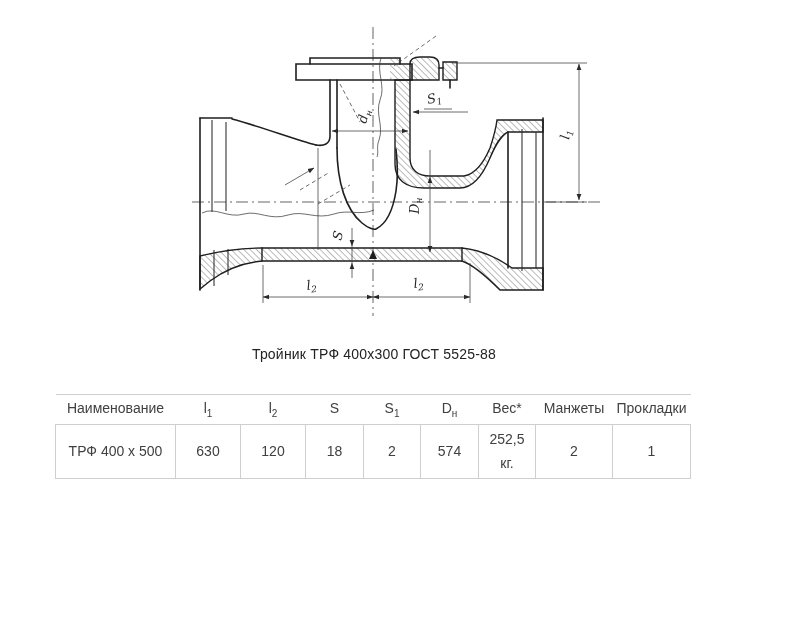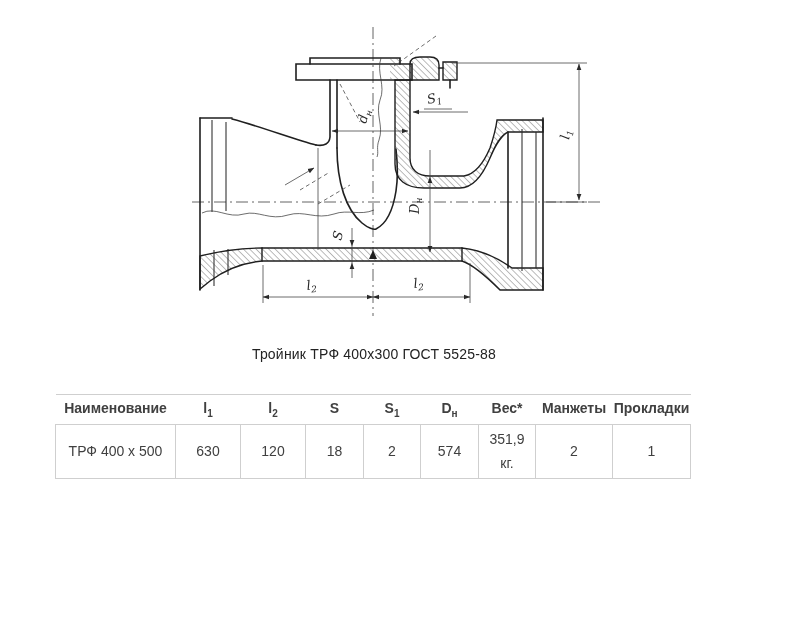--- a/index.html
+++ b/index.html
@@ -4,21 +4,21 @@
 <style>
   html,body{margin:0;padding:0;background:#fff;}
   .stage{position:relative;width:800px;height:623px;background:#ffffff;overflow:hidden;
          font-family:"Liberation Sans",sans-serif;}
   .drawing{position:absolute;left:0;top:0;}
   .title{position:absolute;left:0;top:346px;width:748px;text-align:center;
          font-size:14px;color:#222;letter-spacing:0.2px;}
   .spec-table{position:absolute;left:55px;top:394px;width:635px;border-collapse:collapse;
          table-layout:fixed;font-size:14px;color:#404040;}
   .spec-table thead th{border-top:1px solid #cfcfcf;border-bottom:1px solid #cfcfcf;
-         font-weight:bold;height:29px;text-align:center;padding:0;}
+         font-weight:normal;height:29px;text-align:center;padding:0;}
   .spec-table tbody td{border:1px solid #cfcfcf;height:53px;text-align:center;
          vertical-align:middle;padding:0 4px;line-height:1.65;}
   .spec-table sub{font-size:10px;}
   
   .thick{stroke:#1f1f1f;stroke-width:1.6;fill:none;stroke-linecap:round;}
   .med{stroke:#2a2a2a;stroke-width:1.05;fill:none;}
   .thin{stroke:#3c3c3c;stroke-width:0.75;fill:none;}
   .dash{stroke-dasharray:4 3;}
   .cl{stroke:#3c3c3c;stroke-width:0.8;fill:none;stroke-dasharray:12 4 2 4;}
   .hatched{fill:url(#hatch);stroke:#1f1f1f;stroke-width:1.4;}
@@ -177,20 +177,20 @@
       </tr>
     </thead>
     <tbody>
       <tr>
         <td>ТРФ 400 х 500</td>
         <td>630</td>
         <td>120</td>
         <td>18</td>
         <td>2</td>
         <td>574</td>
-        <td>351,9 кг.</td>
+        <td>252,5 кг.</td>
         <td>2</td>
         <td>1</td>
       </tr>
     </tbody>
   </table>
 
 </div>
 
 </body></html>

